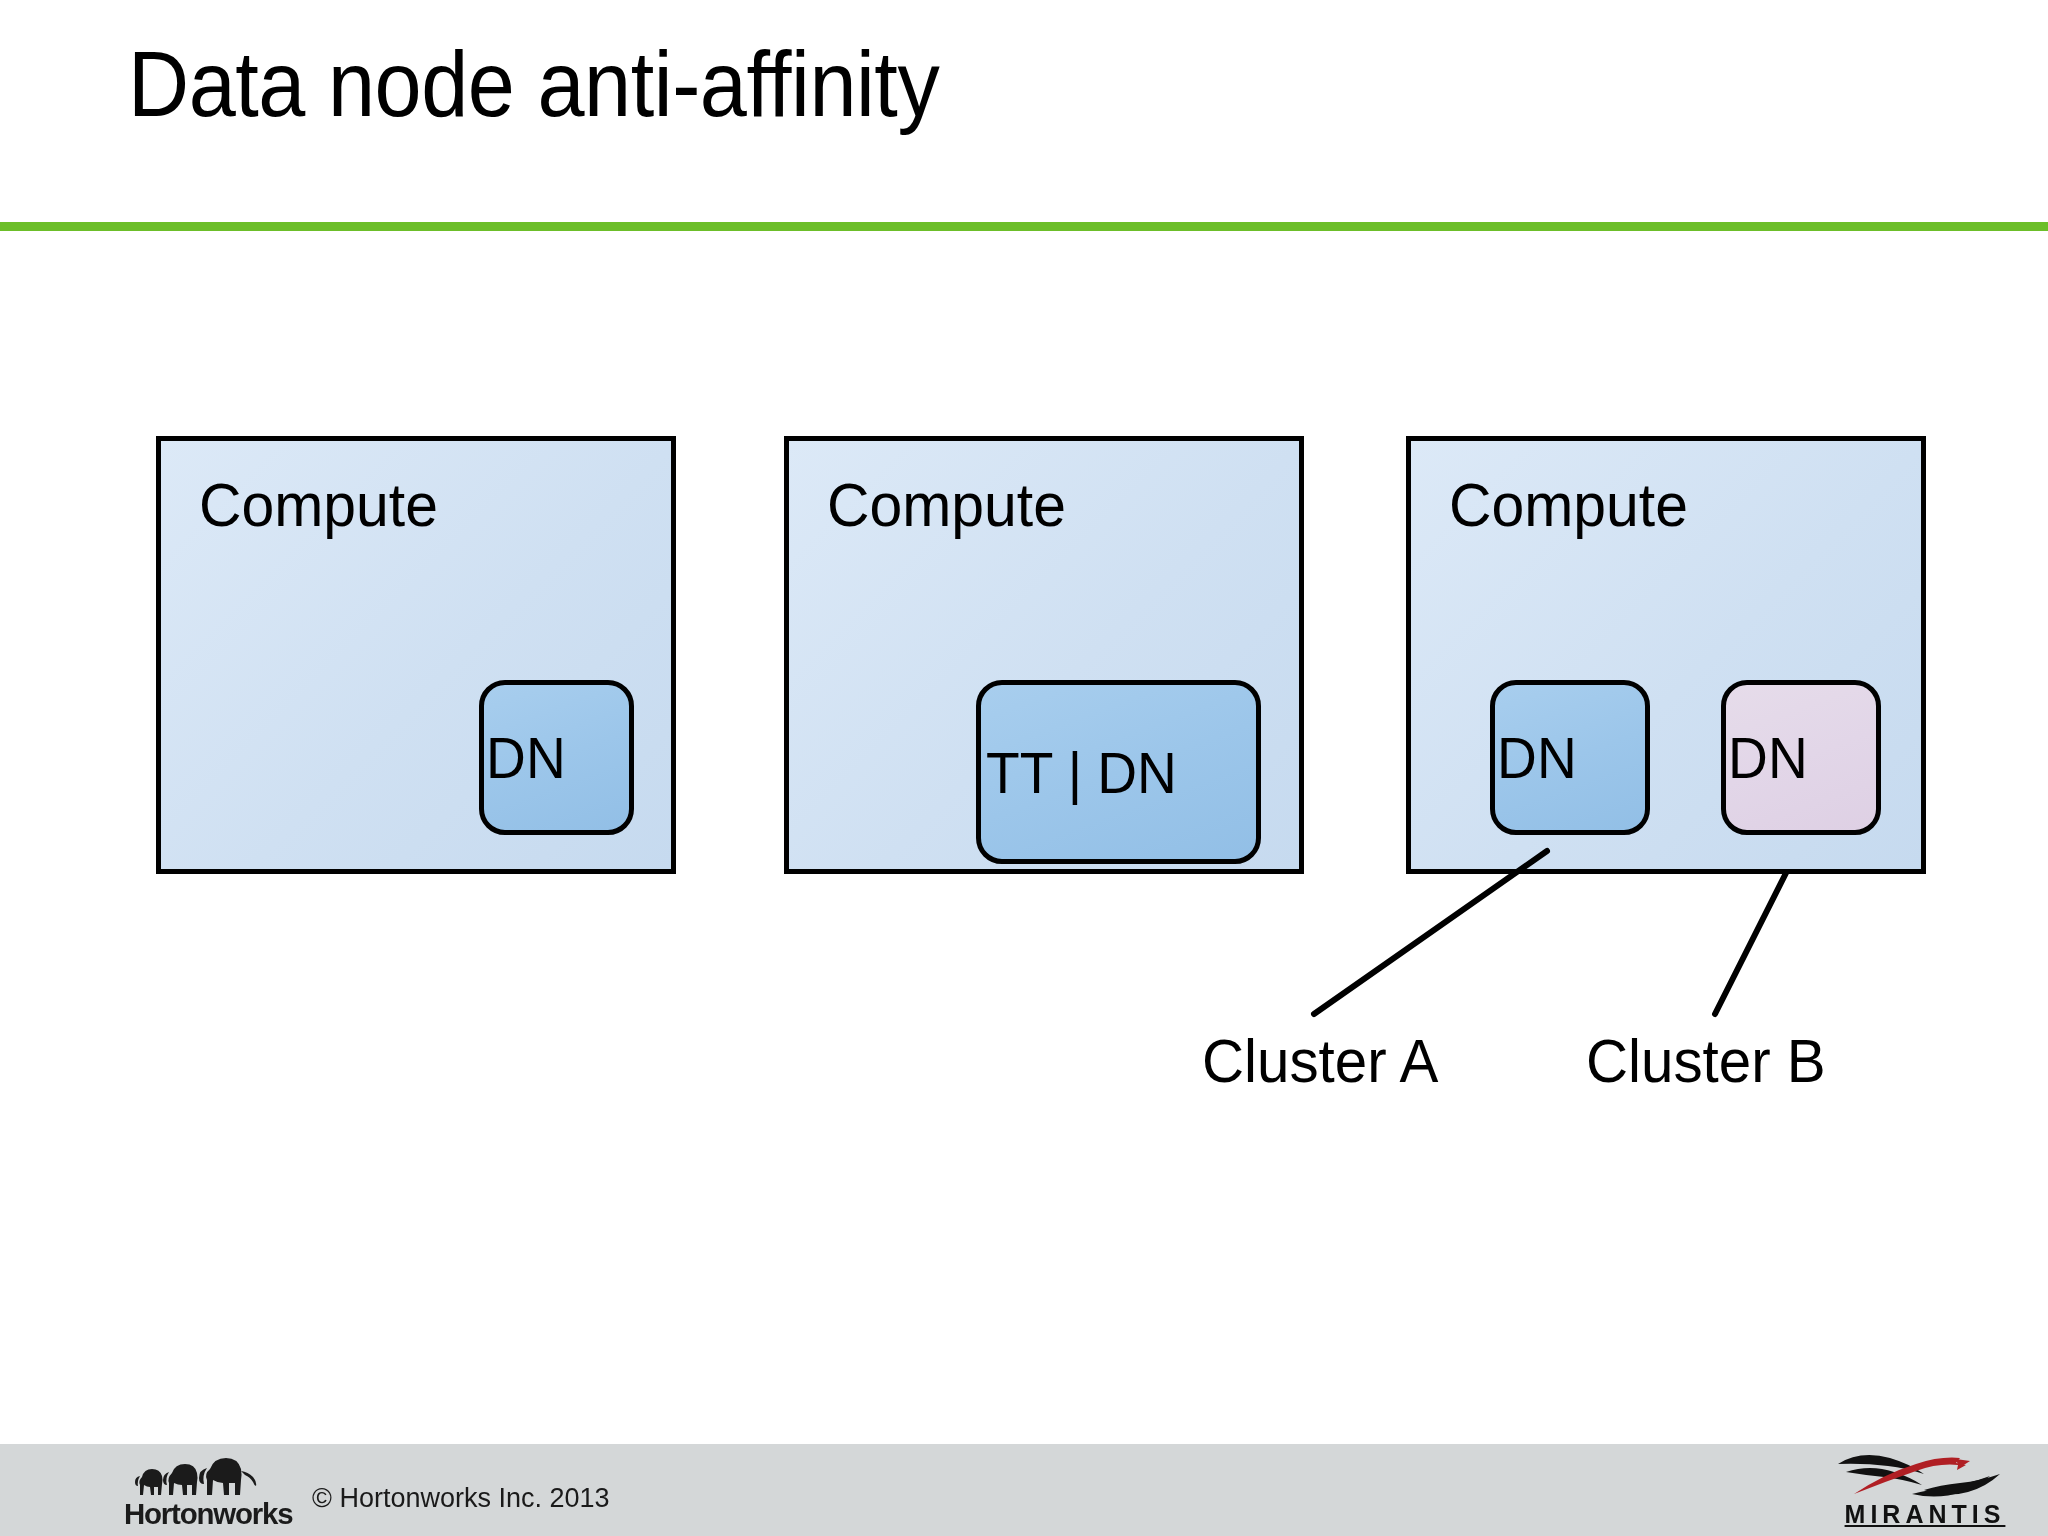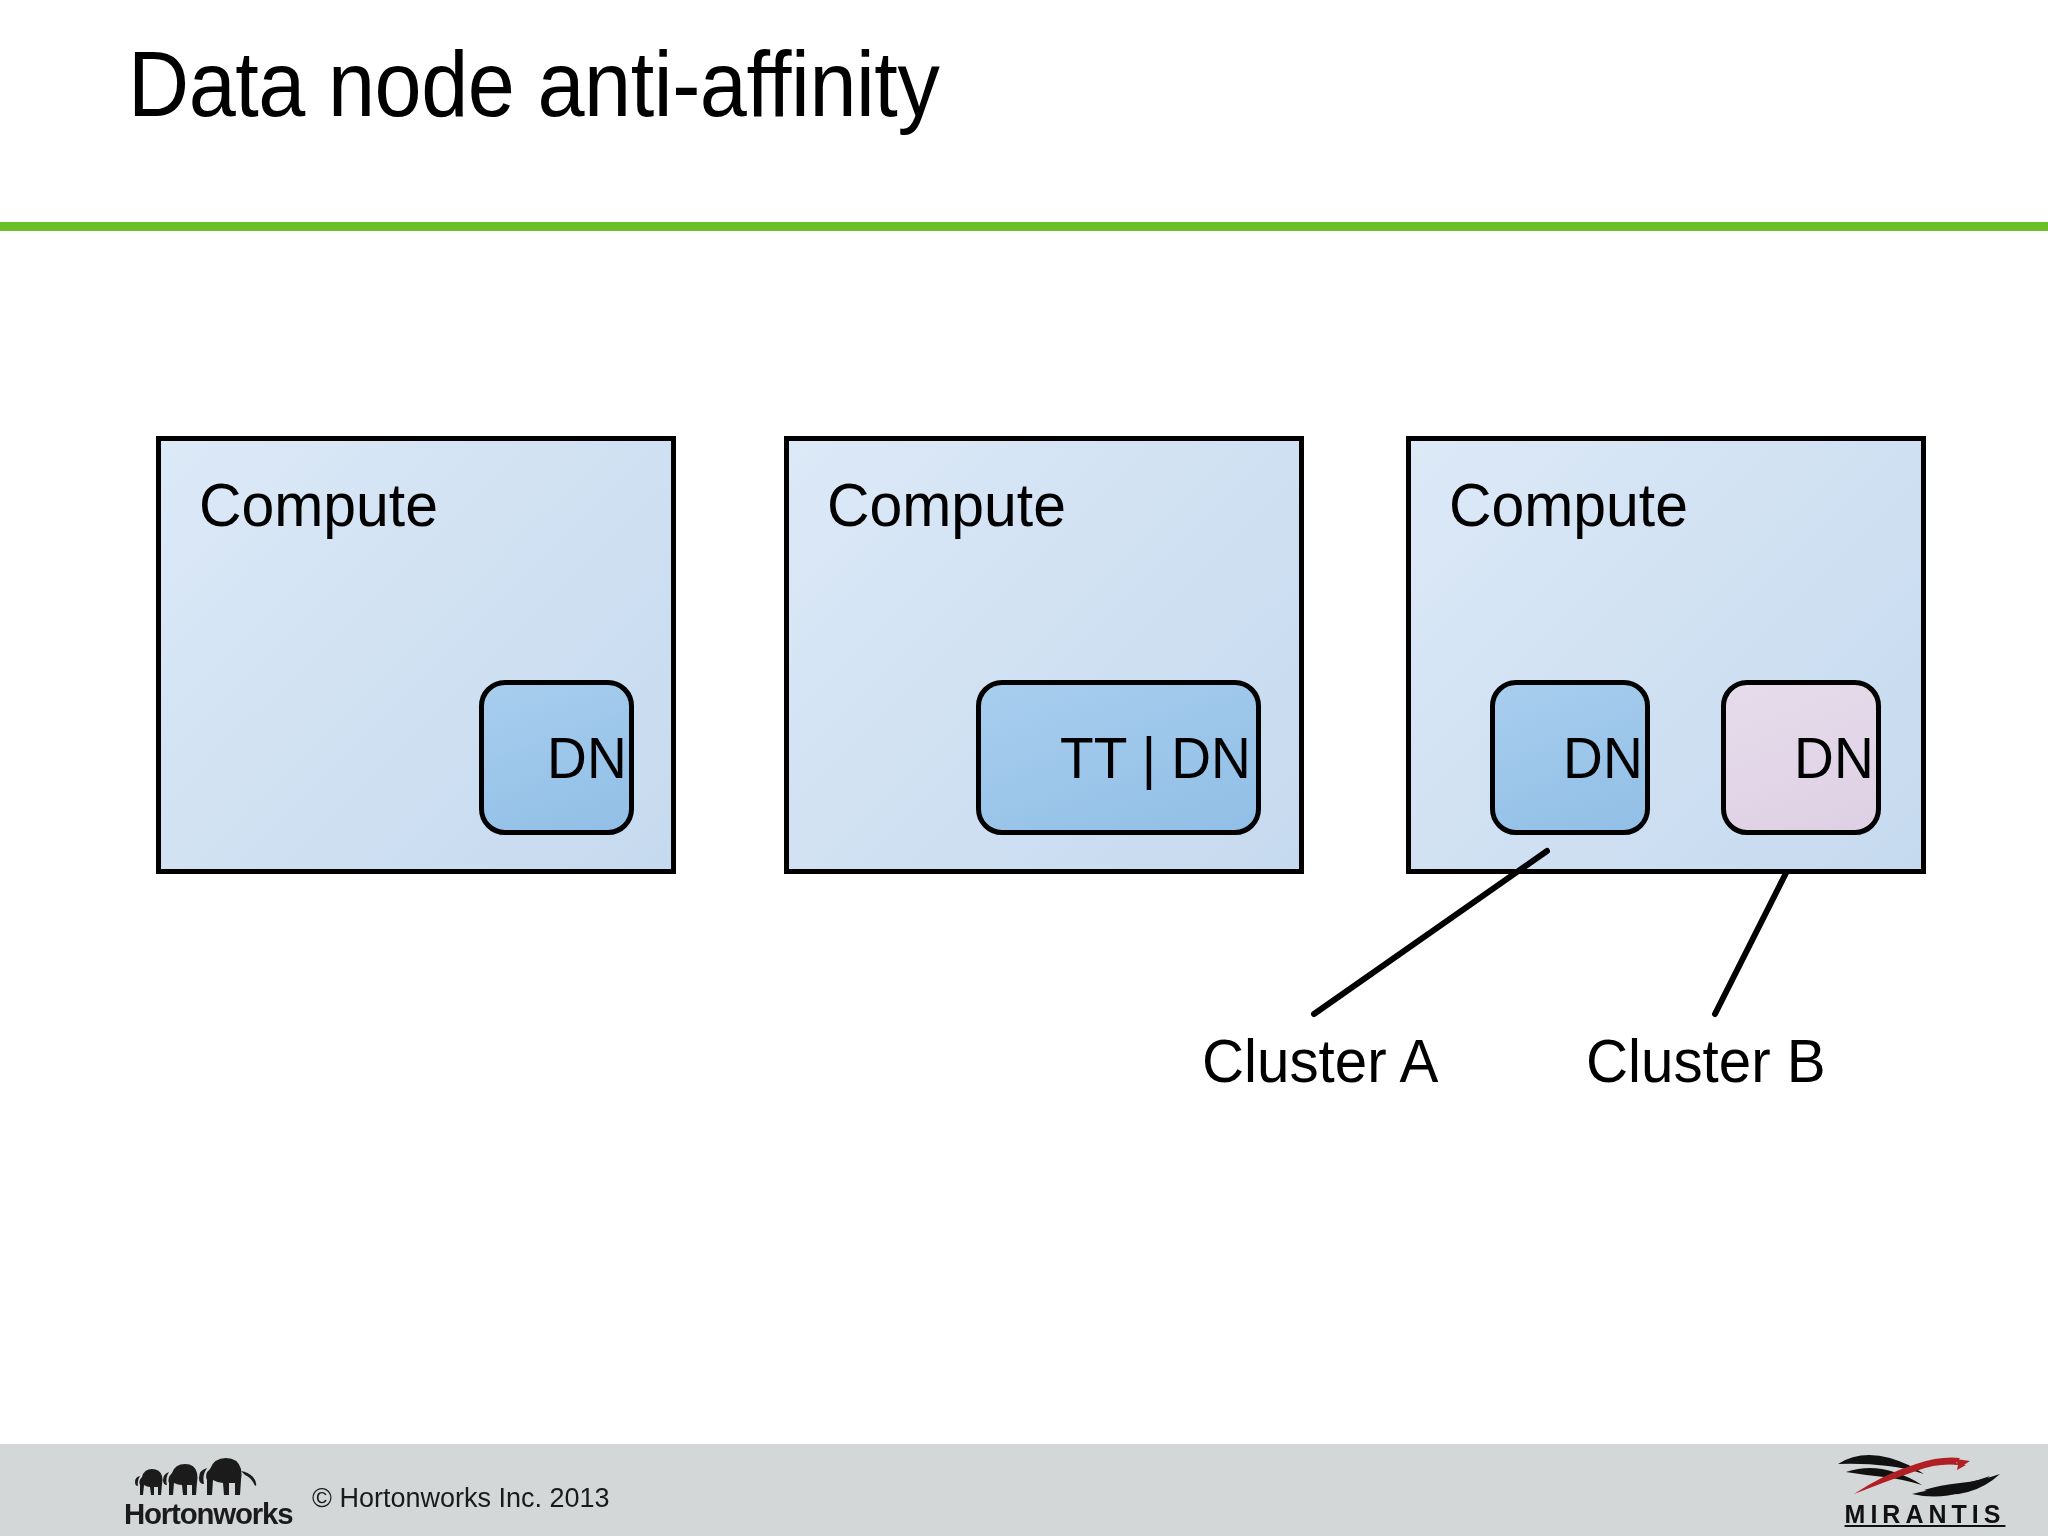--- a/index.html
+++ b/index.html
@@ -68,21 +68,21 @@
     white-space: nowrap;
   }
 
   .node-box {
     position: absolute;
     box-sizing: border-box;
     border: 5px solid #000000;
     border-radius: 26px;
     display: flex;
     align-items: center;
-    justify-content: flex-end;
+    justify-content: flex-start;
     font-size: 58px;
     color: #000000;
     white-space: nowrap;
   }
   .node-blue {
     background: linear-gradient(160deg, #a8ceee 0%, #9cc6ea 50%, #92bfe6 100%);
   }
   .node-pink {
     background: linear-gradient(160deg, #e6dcea 0%, #e2d6e8 50%, #ded0e4 100%);
   }
@@ -184,21 +184,21 @@
 
   <div class="compute-box" style="left:140px; top:436px; width:520px; height:438px;">
     <div class="compute-label">Compute</div>
     <div class="node-box node-blue" style="left:318px; top:239px; width:155px; height:155px;">
       <span class="node-text">DN</span>
     </div>
   </div>
 
   <div class="compute-box" style="left:768px; top:436px; width:520px; height:438px;">
     <div class="compute-label">Compute</div>
-    <div class="node-box node-blue" style="left:187px; top:239px; width:285px; height:155px;">
+    <div class="node-box node-blue" style="left:187px; top:239px; width:285px; height:184px;">
       <span class="node-text">TT | DN</span>
     </div>
   </div>
 
   <div class="compute-box" style="left:1390px; top:436px; width:520px; height:438px;">
     <div class="compute-label">Compute</div>
     <div class="node-box node-blue" style="left:79px; top:239px; width:160px; height:155px;">
       <span class="node-text">DN</span>
     </div>
     <div class="node-box node-pink" style="left:310px; top:239px; width:160px; height:155px;">

